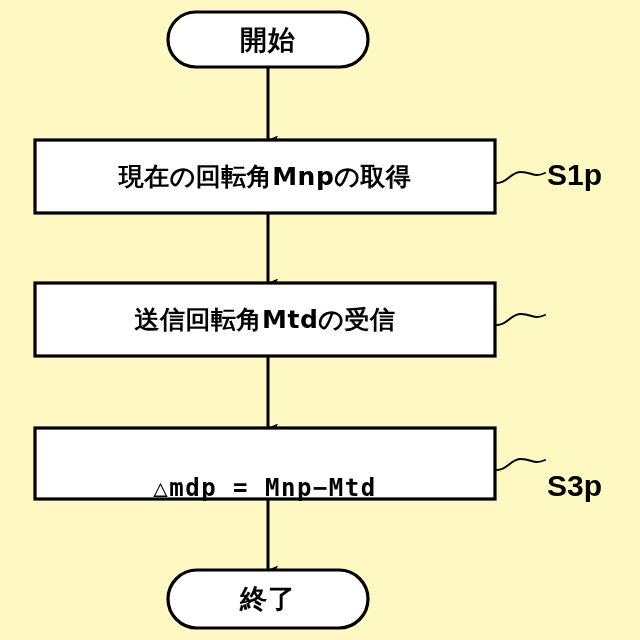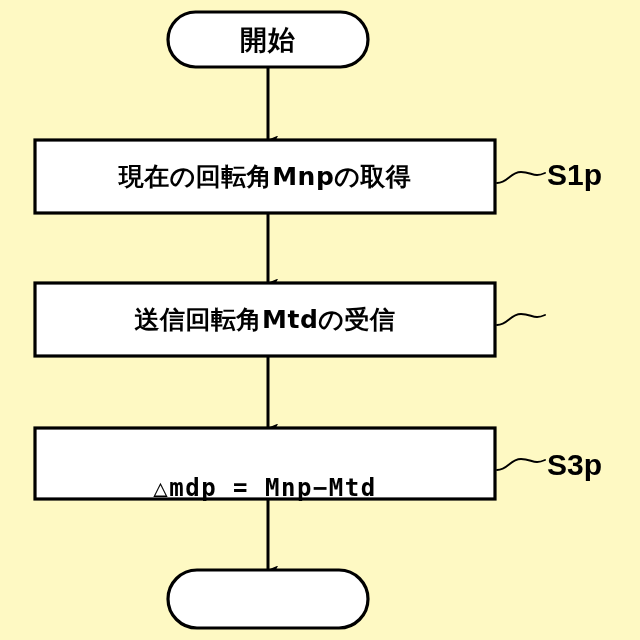--- a/index.html
+++ b/index.html
@@ -102,19 +102,20 @@
   </svg>
 
   <div class="node-label terminal-label" style="left:168px; top:12px; width:200px; height:55px;">開始</div>
 
   <div class="node-label process-label" style="left:35px; top:283px; width:460px; height:73px;">送信回転角Mtdの受信</div>
 
   <div class="node-label process-label" style="left:35px; top:140px; width:460px; height:73px;">現在の回転角Mnpの取得</div>
 
   <div class="node-label formula-label" style="left:35px; top:428px; width:460px; height:71px;margin-top:24px;">△mdp = Mnp−Mtd</div>
 
+  <div class="node-label terminal-label" style="left:168px; top:570px; width:200px; height:58px;">終了</div>
 
   <div class="step-ref" style="left:547px; top:158px;">S1p</div>
 
 
-  <div class="step-ref" style="left:547px; top:448px;">S3p</div>
+  <div class="step-ref" style="left:547px; top:469px;">S3p</div>
 
 </div>
 
 </body></html>

